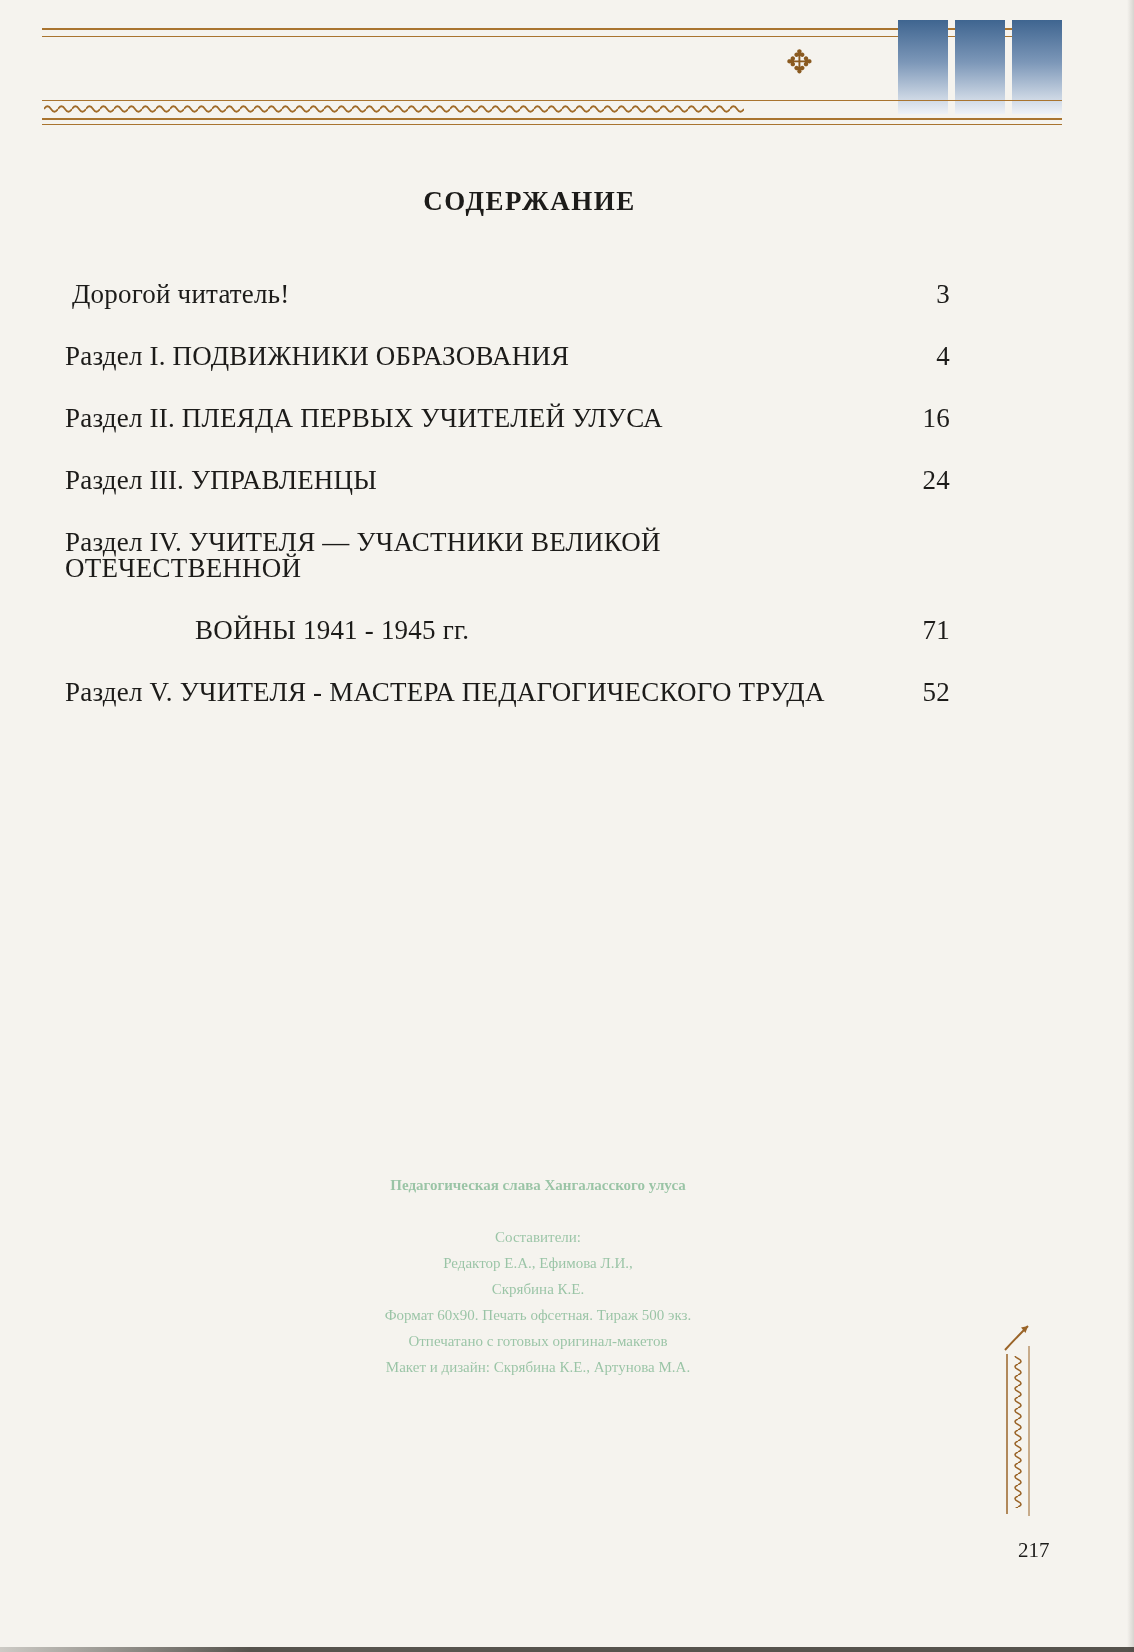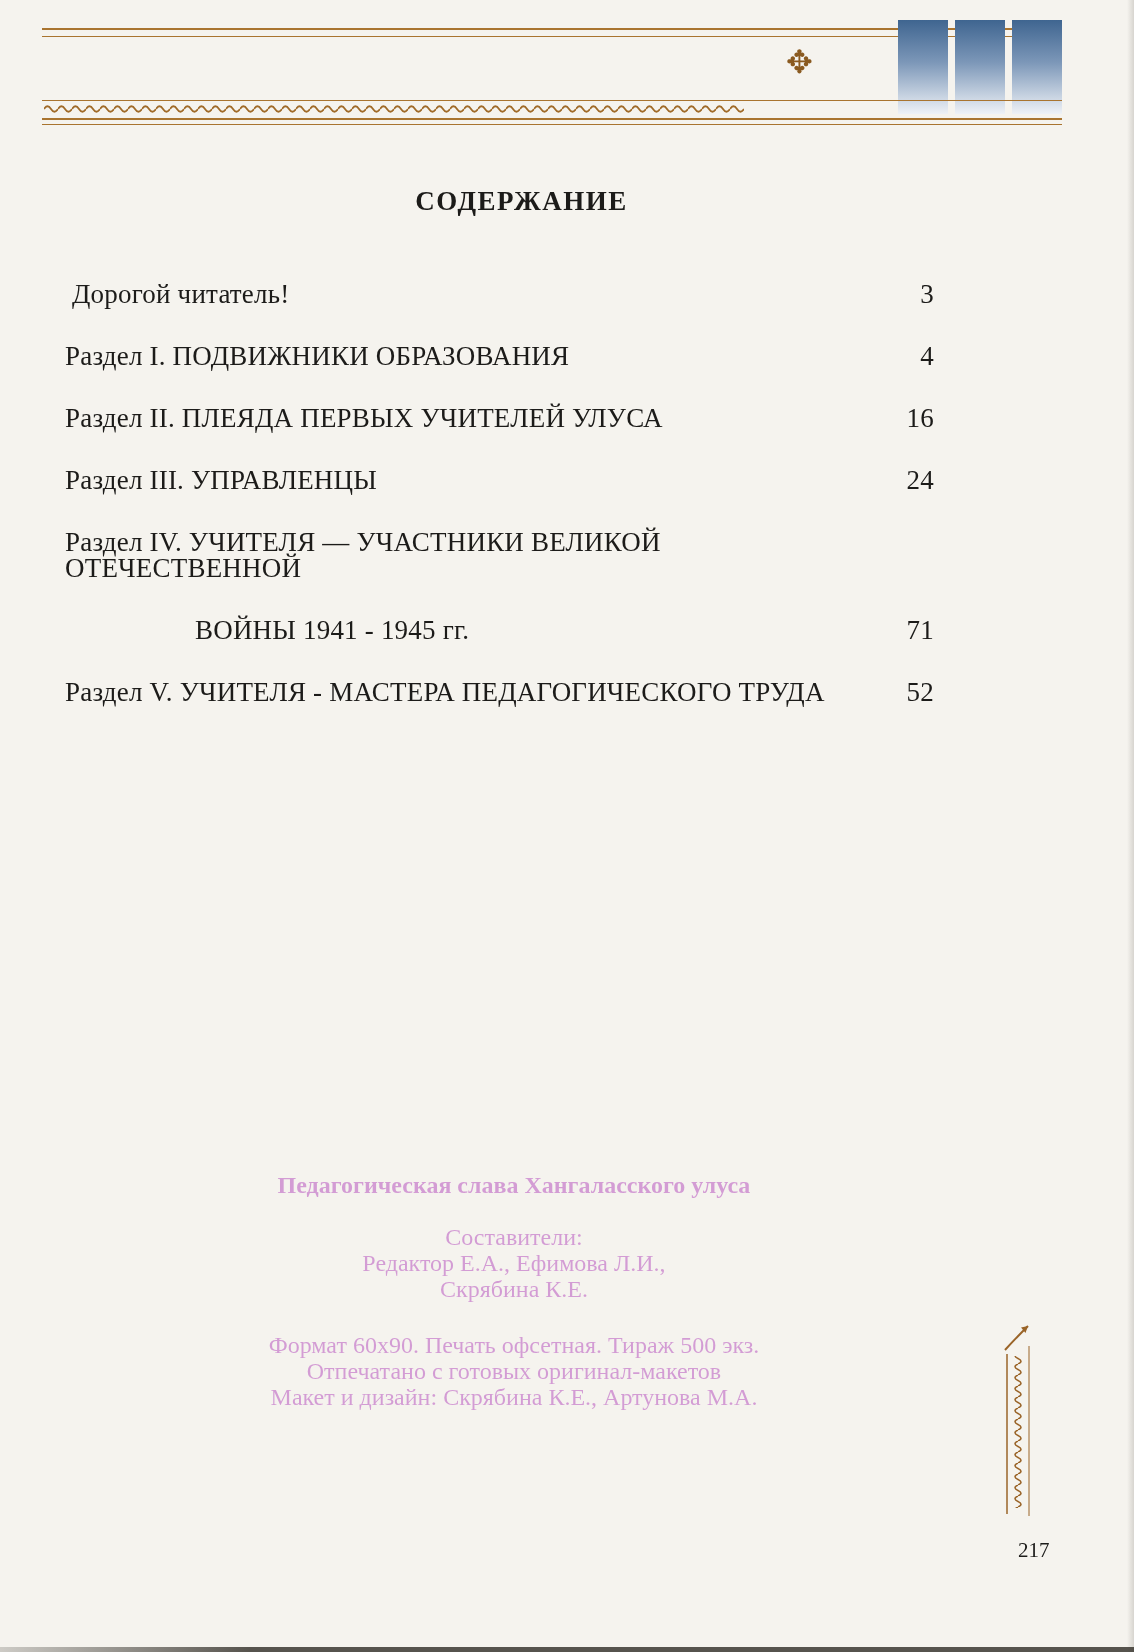--- a/index.html
+++ b/index.html
@@ -43,21 +43,21 @@
   .cross-ornament {
     position: absolute;
     top: 46px; left: 786px;
     font-size: 32px; line-height: 32px;
     color: #8a5a20;
   }
 
   
   .toc {
     position: absolute;
-    top: 186px; left: 65px; right: 200px;
+    top: 186px; left: 65px; right: 184px;
   }
   .toc h1 {
     position: relative; left: 22px;
     margin: 0 0 64px 0;
     text-align: center;
     font-size: 27px;
     letter-spacing: 1.5px;
     font-weight: bold;
   }
   .toc-row {
@@ -71,31 +71,31 @@
     margin-top: 12px;
   }
   .toc-row .toc-label { flex: 1; padding-right: 20px; }
   .toc-row .toc-page  { width: 50px; text-align: right; }
   .toc-row.indent { padding-left: 130px; gap: 8px; }
   .toc-row.first .toc-label { padding-left: 7px; }
 
   
   .showthrough {
     position: absolute;
-    top: 1172px; left: 164px; width: 700px;
+    top: 1172px; left: 188px; width: 700px;
     text-align: center;
-    color: #a21caf;
+    color: #15803d;
     opacity: 0.40;
     filter: blur(0.6px);
-    font-size: 24px;
+    font-size: 15px;
     line-height: 26px;
   }
   .showthrough .st-line { margin: 0; }
   .showthrough .st-0 { font-weight: bold; margin-bottom: 26px; }
-  .showthrough .st-4 { margin-top: 30px; }
+  .showthrough .st-4 { }
 
   
   .v-ornament {
     position: absolute;
     top: 1320px; left: 1002px;
     width: 30px; height: 196px;
   }
 
   
   .page-number {

